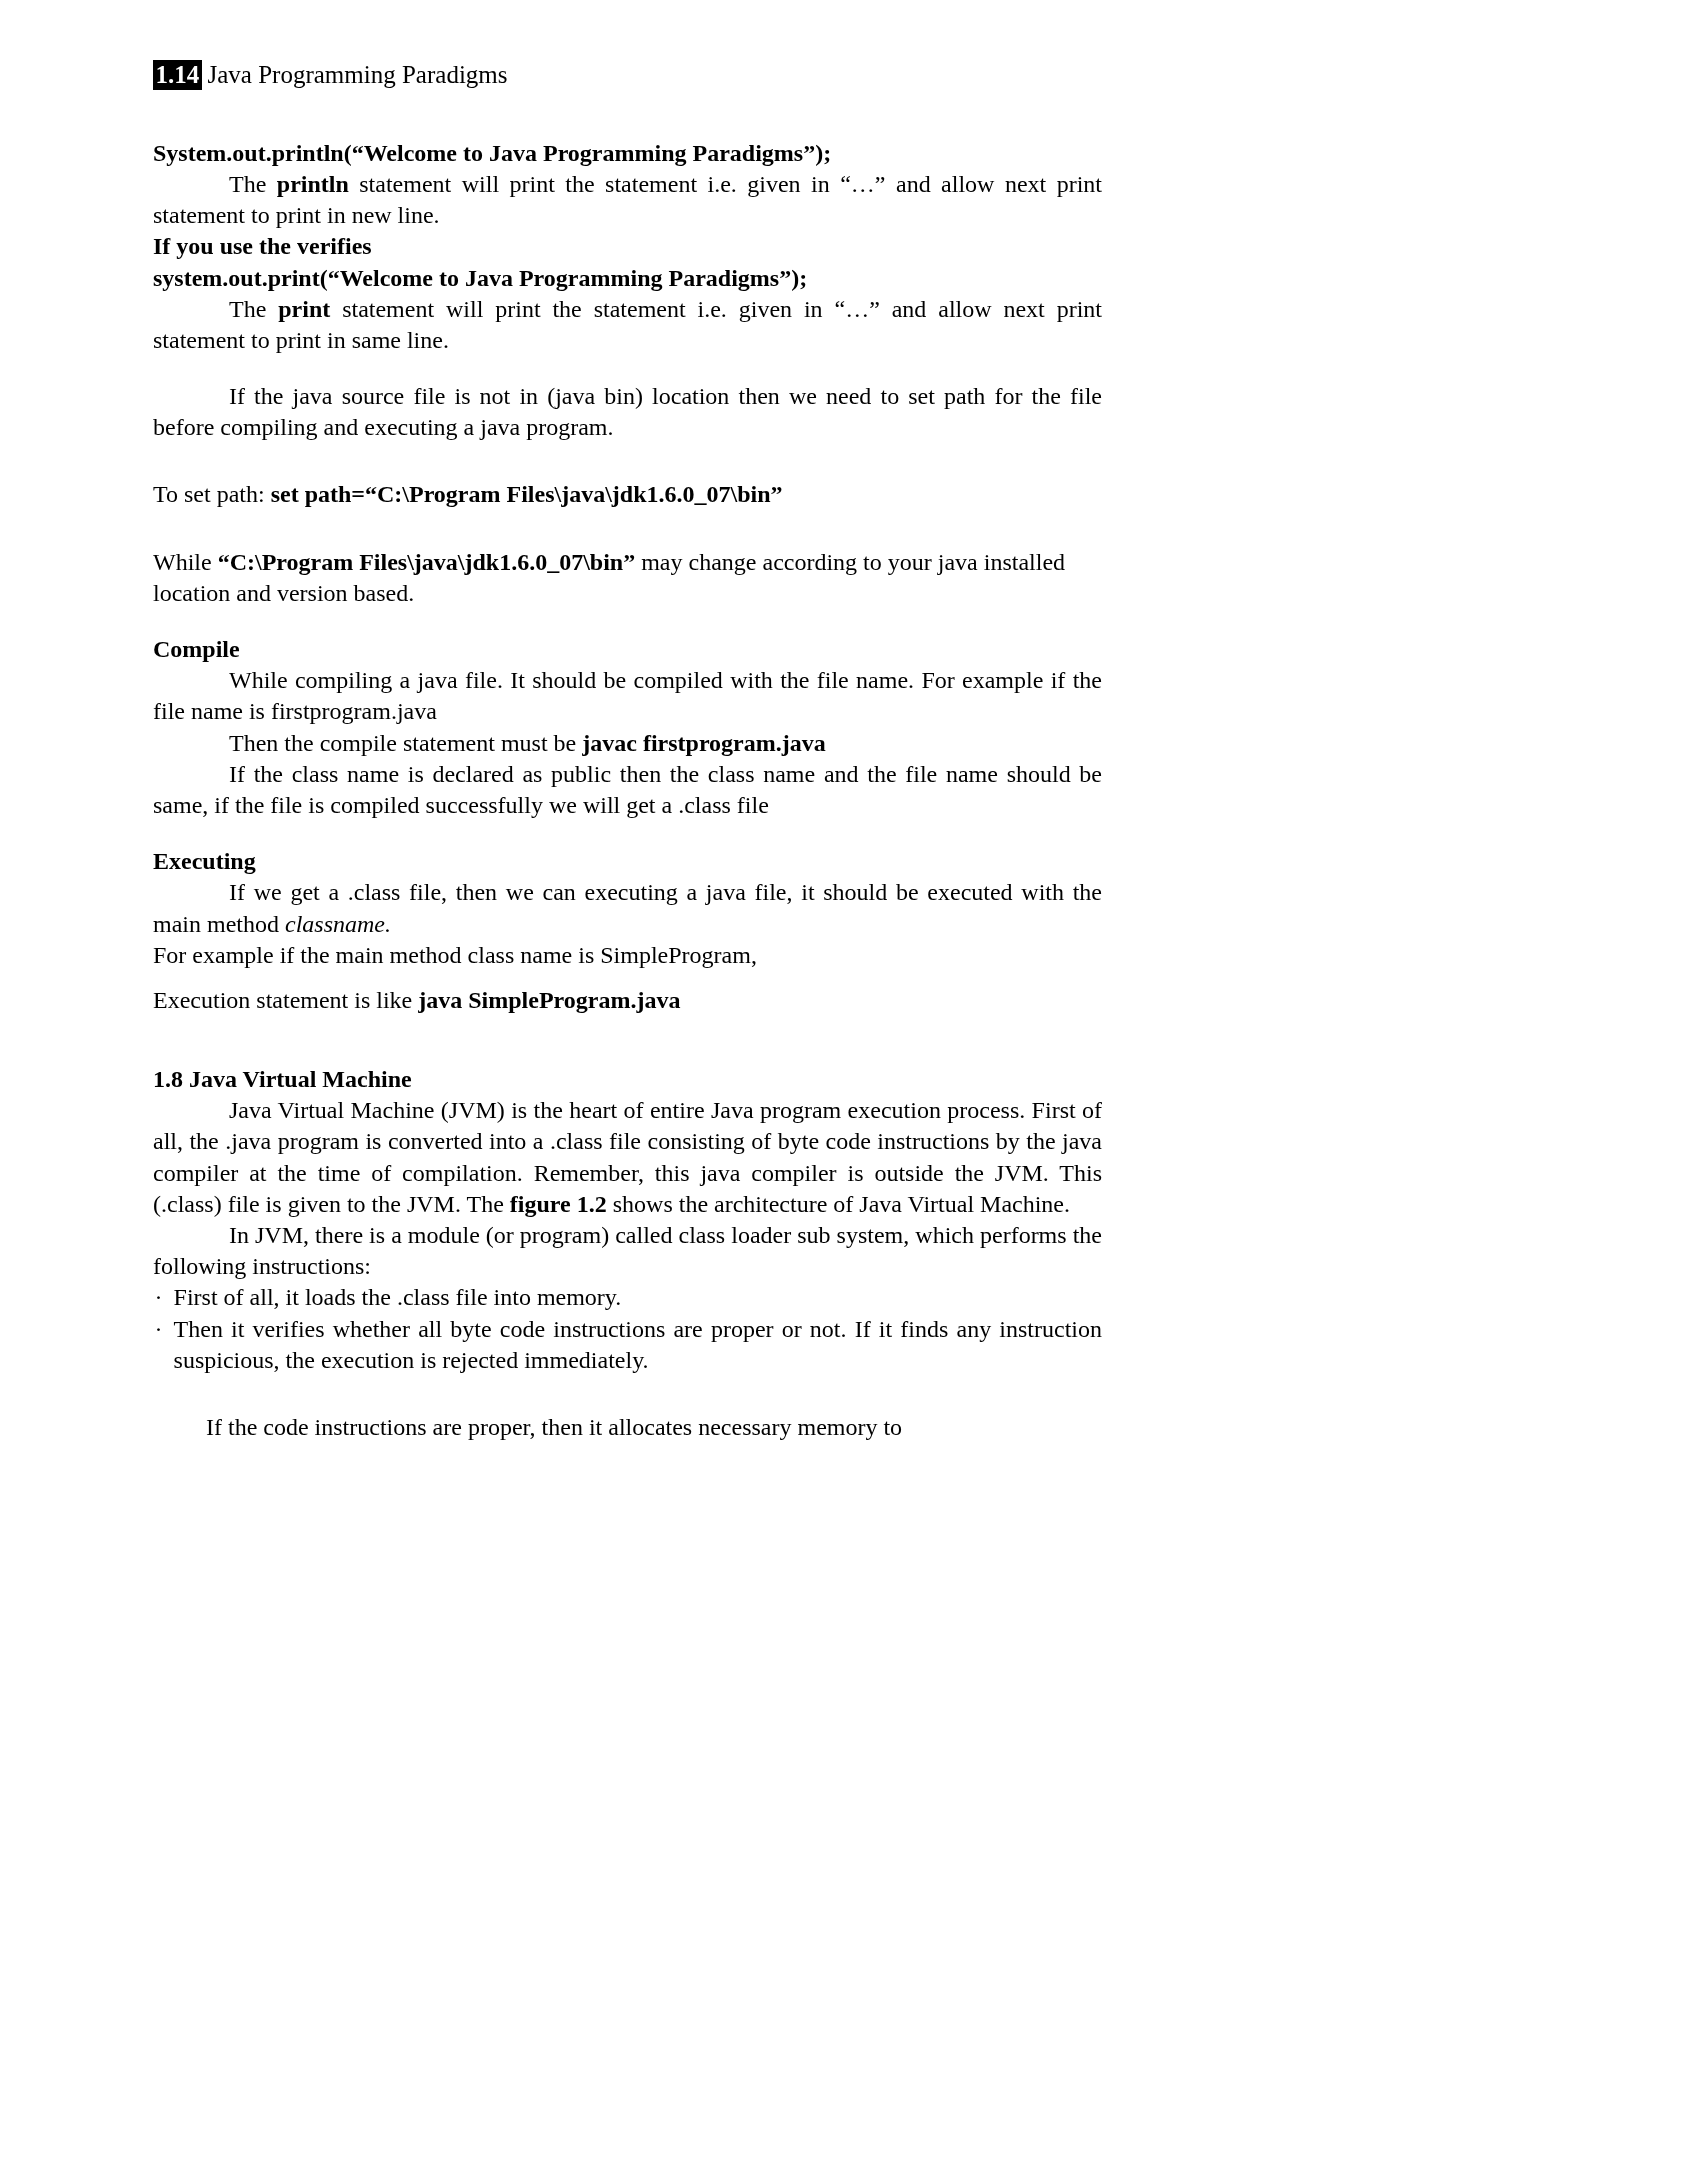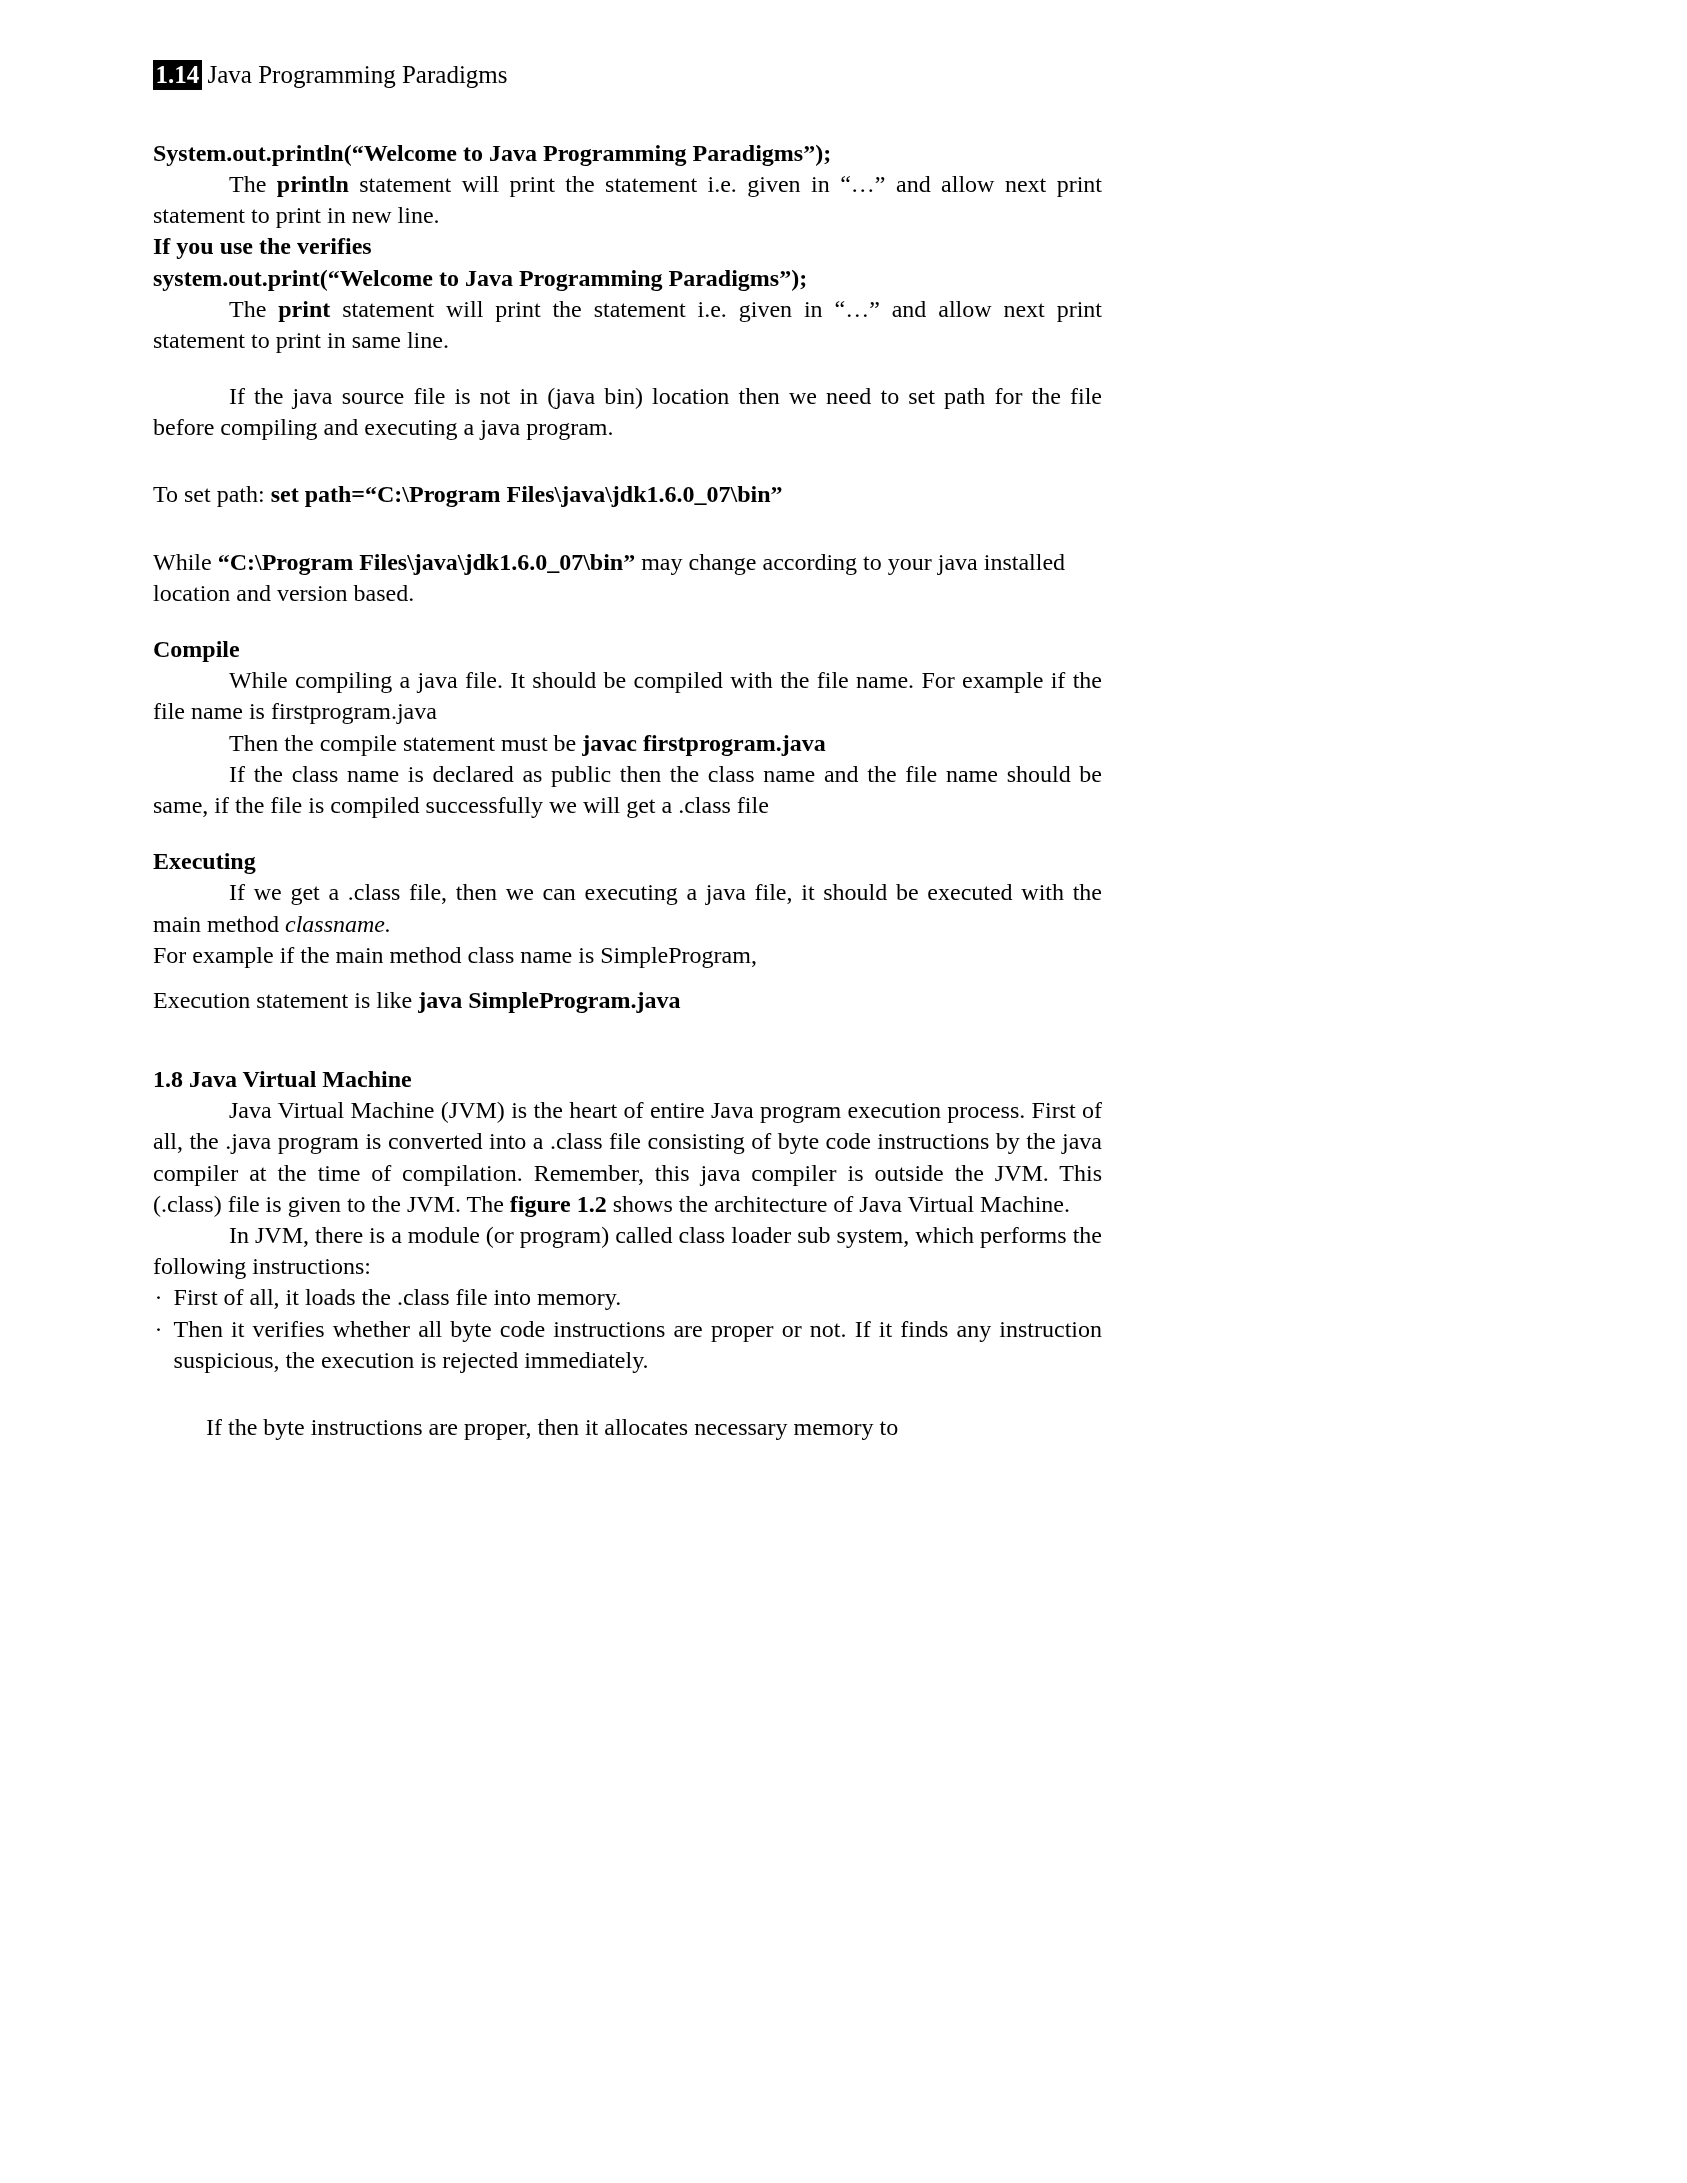--- a/index.html
+++ b/index.html
@@ -152,17 +152,17 @@
       <div class="bullet-row">
         <span class="dot">·</span><span>First of all, it loads the .class file into memory.</span>
       </div>
       <div class="bullet-row">
         <span class="dot">·</span><span>Then it verifies whether all byte code instructions are proper or not. If it finds any instruction suspicious, the execution is rejected immediately.</span>
       </div>
     </div>
 
     <div class="gap-lg"></div>
 
-    <p><span class="ind-sm"></span><span>If the byte instructions are proper, then it allocates necessary memory to</span></p>
+    <p><span class="ind-sm"></span><span>If the code instructions are proper, then it allocates necessary memory to</span></p>
 
   </div>
 </div>
 
 
 </body></html>

